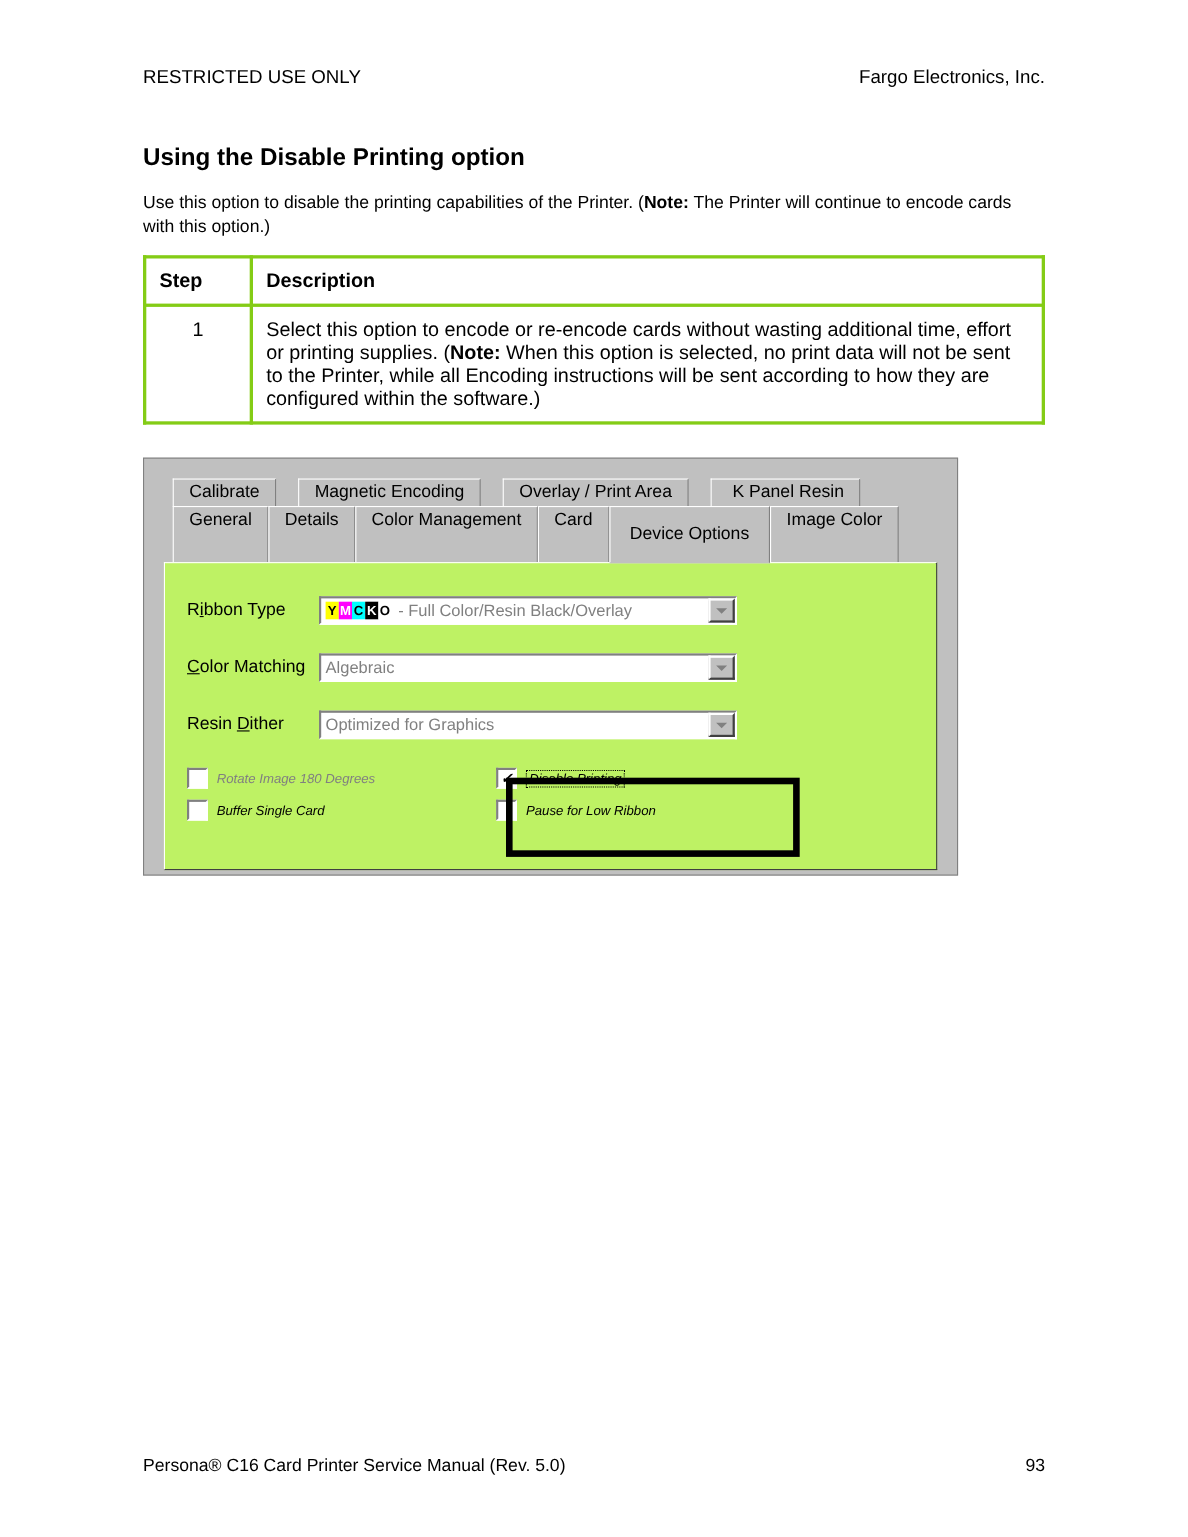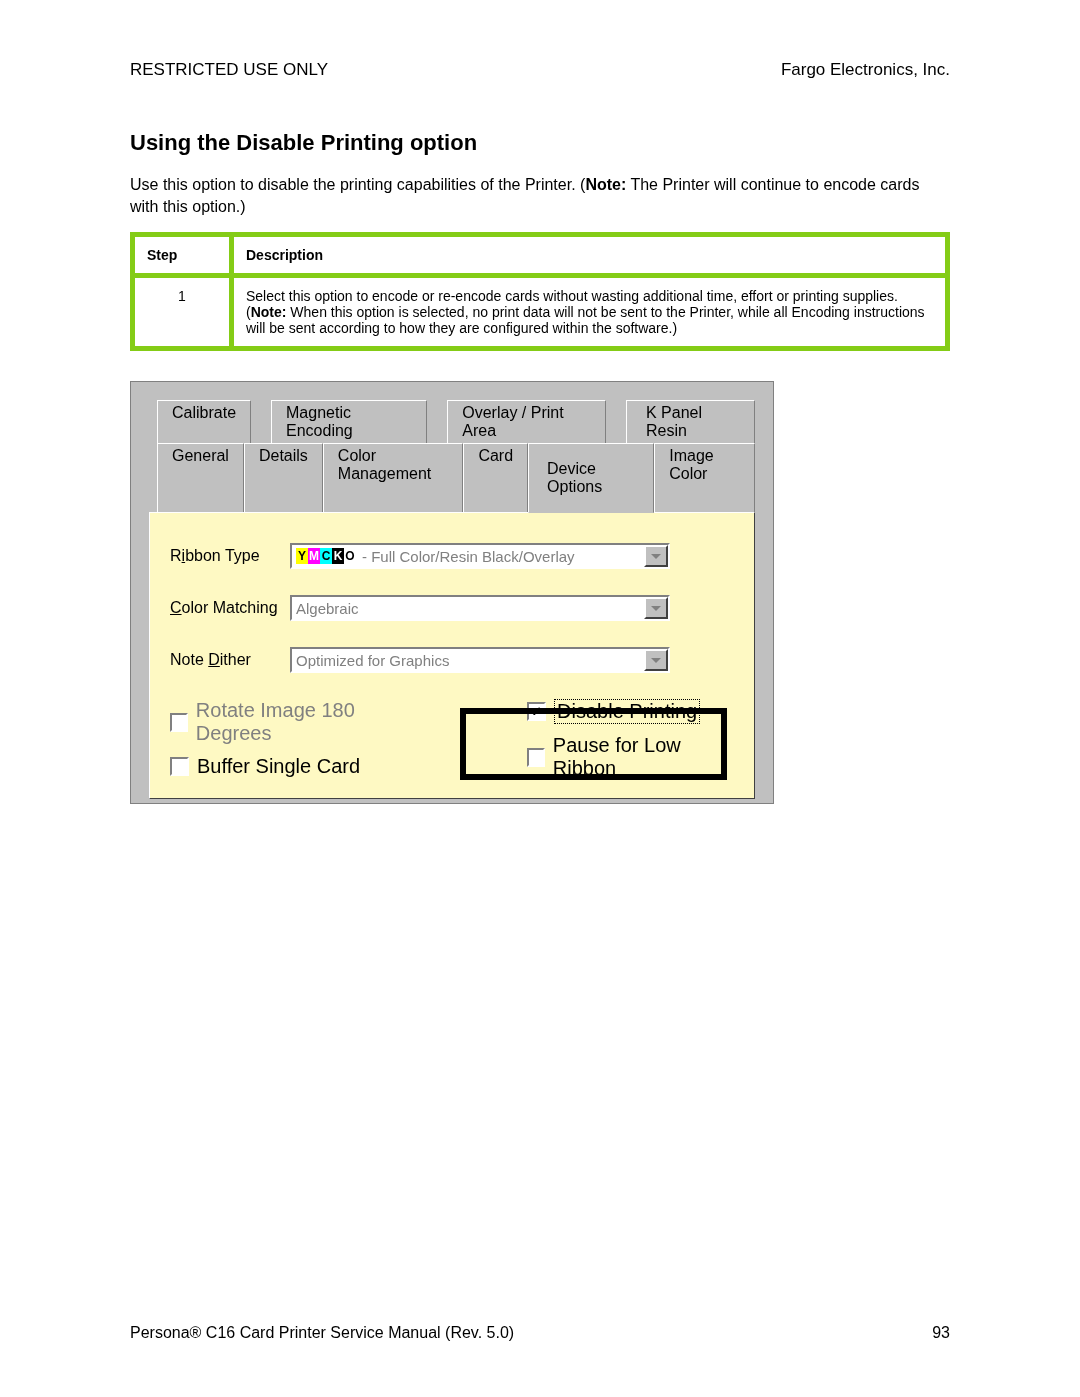--- a/index.html
+++ b/index.html
@@ -33,39 +33,39 @@
     font-size: 16px;
     line-height: 1.35;
     margin-bottom: 15px;
   }
   table.steps {
     border-collapse: collapse;
     width: 100%;
     margin-bottom: 30px;
   }
   table.steps th, table.steps td {
-    border: 5px solid #84cc16;
+    border: 3px solid #84cc16;
     padding: 10px 12px;
-    font-size: 14px;
+    font-size: 18px;
     vertical-align: top;
     text-align: left;
   }
   table.steps th {
     font-weight: bold;
   }
   table.steps td.step-num {
     text-align: center;
     width: 70px;
   }
 
   
   .dialog {
     background: #c0c0c0;
     border: 1px solid #808080;
-    width: 644px;
+    width: 741px;
     box-sizing: border-box;
     padding: 18px 18px 4px 18px;
     font-family: "MS Sans Serif", Tahoma, Arial, sans-serif;
     font-size: 16px;
     color: #000;
   }
   .tabs-rows { display: flex; flex-direction: column; }
   .tabs-row {
     display: flex;
     padding-left: 8px;
@@ -85,21 +85,21 @@
     border-bottom: 1px solid #c0c0c0;
     z-index: 3;
     padding: 16px 18px;
     margin-bottom: -1px;
   }
   .tab-panel {
     border-top: 1px solid #fff;
     border-left: 1px solid #fff;
     border-right: 1px solid #404040;
     border-bottom: 1px solid #404040;
-    background: #fef9c3;
+    background: #bef264;
     padding: 30px 20px 8px 20px;
     min-height: 240px;
     position: relative;
   }
   .form-row {
     display: flex;
     align-items: center;
     margin-bottom: 26px;
   }
   .form-label {
@@ -155,21 +155,22 @@
   .ymcko .y { background: #ffff00; color:#000; }
   .ymcko .m { background: #ff00ff; color:#fff; }
   .ymcko .c { background: #00ffff; color:#000; }
   .ymcko .k { background: #000; color:#fff; }
   .ymcko .o { background: #fff; color:#000; }
 
   .check-row {
     display: flex;
     align-items: center;
     margin-bottom: 10px;
-    font-size: 20px;
+    font-size: 12px;
+    font-style: italic;
   }
   .check-grid {
     display: flex;
     gap: 110px;
     margin-top: 14px;
   }
   .check-col { display: flex; flex-direction: column; }
   .checkbox {
     width: 15px; height: 15px;
     background: #fff;
@@ -288,21 +289,21 @@
           <span class="ul">C</span><span>olor Matching</span>
         </div>
         <div class="combo">
           <span>Algebraic</span>
           <span class="arrow-btn"></span>
         </div>
       </div>
 
       <div class="form-row">
         <div class="form-label">
-          <span>Note </span><span class="ul">D</span><span>ither</span>
+          <span>Resin </span><span class="ul">D</span><span>ither</span>
         </div>
         <div class="combo">
           <span>Optimized for Graphics</span>
           <span class="arrow-btn"></span>
         </div>
       </div>
 
       <div class="check-grid">
         <div class="check-col">
           <div class="check-row disabled-text">

